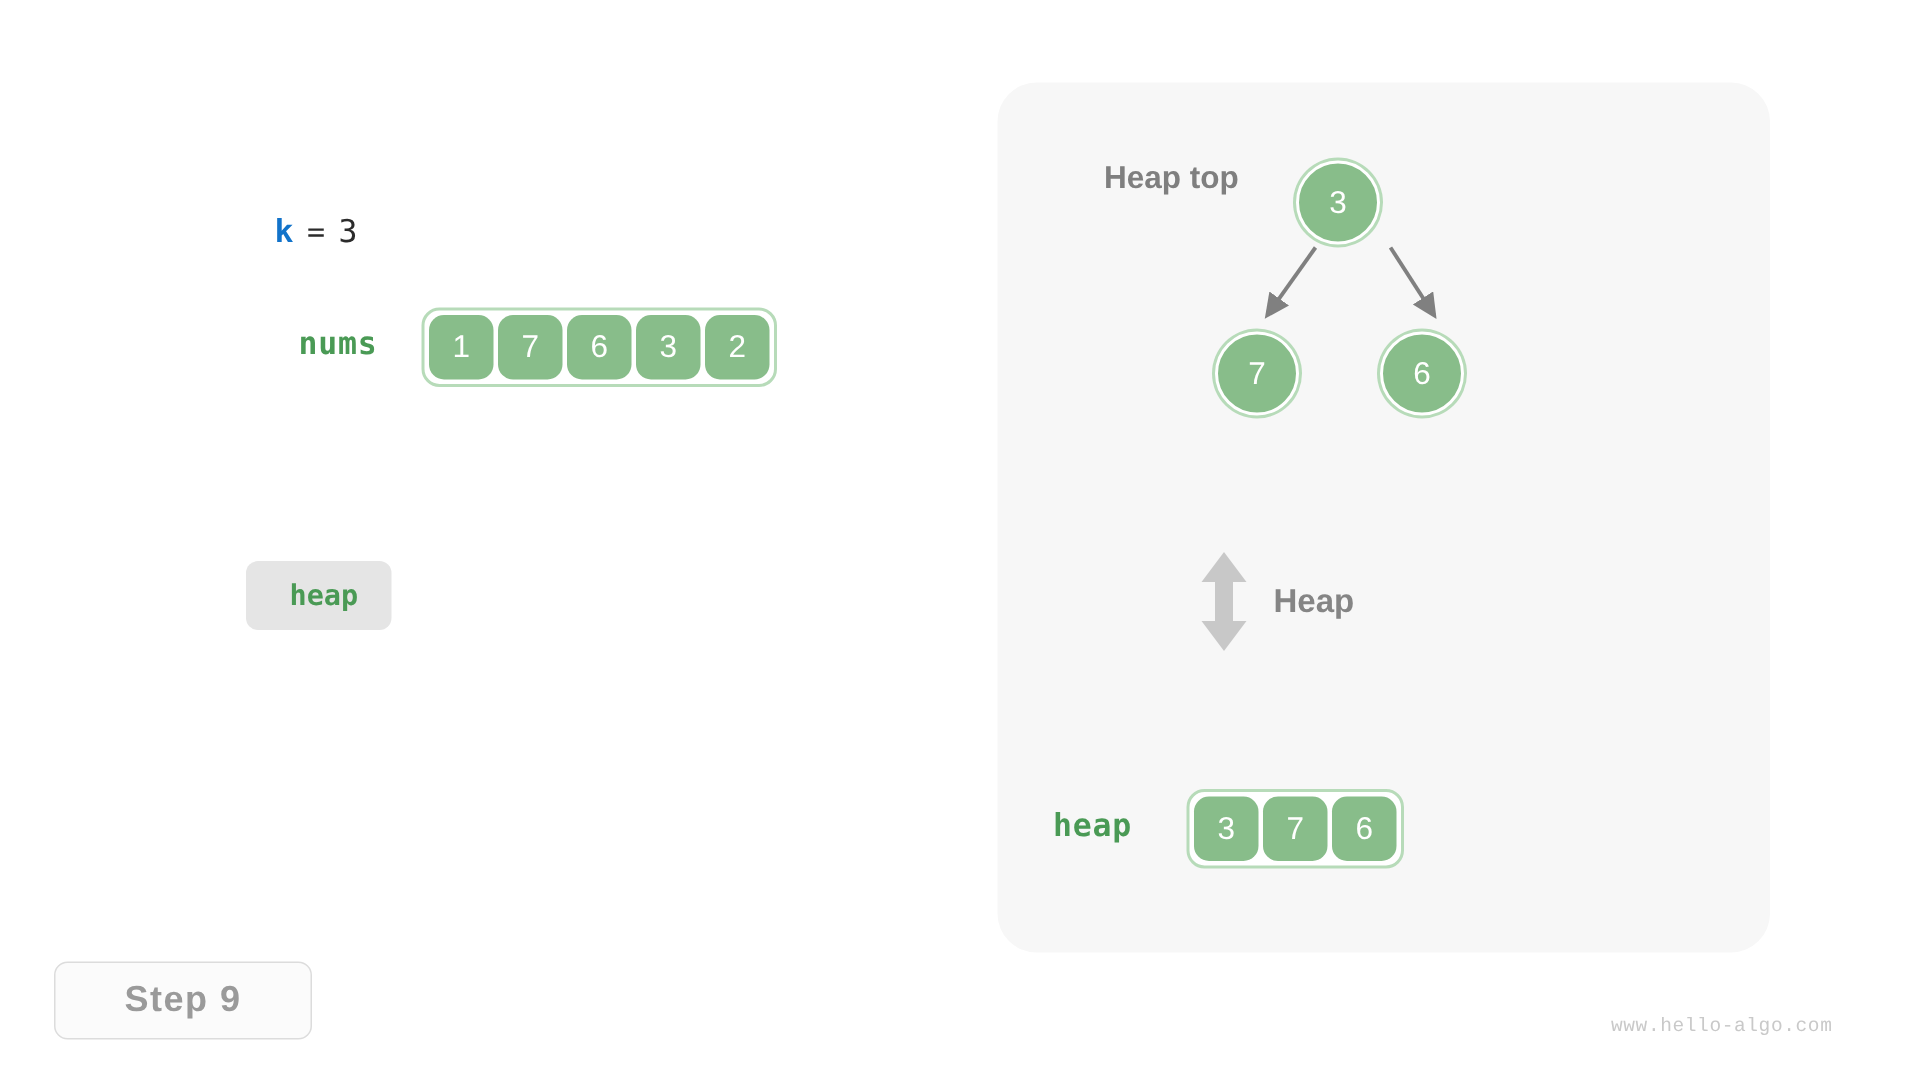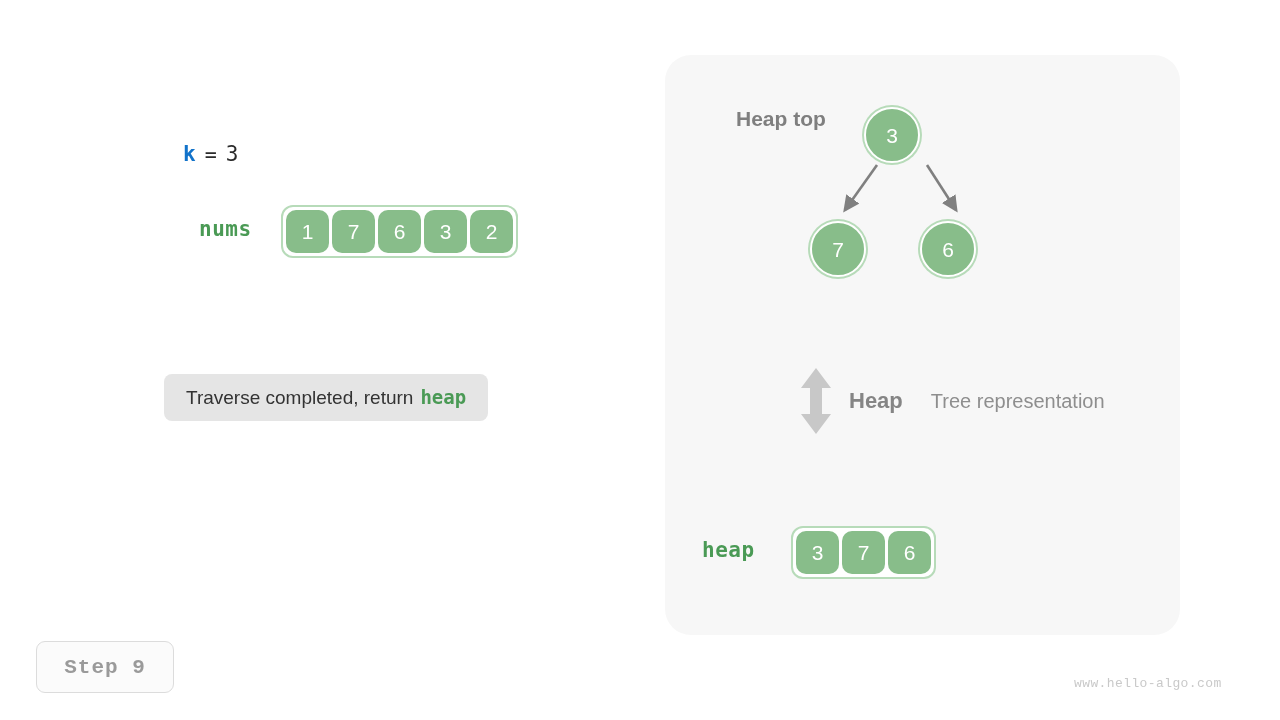--- a/index.html
+++ b/index.html
@@ -106,31 +106,31 @@
     font-weight: bold;
     color: #4a9a55;
     font-size: 19px;
     margin-left: 7px;
   }
 
   
   #step-badge {
     left: 36px;
     top: 641px;
-    width: 138px;
+    width: 172px;
     height: 52px;
     box-sizing: border-box;
     border: 1.5px solid #dcdcdc;
     border-radius: 9px;
     background: #fbfbfb;
     display: flex;
     align-items: center;
     justify-content: center;
-    font-family: Liberation Mono, monospace;
-    font-size: 21px;
+    font-family: Liberation Sans, sans-serif;
+    font-size: 24px;
     font-weight: bold;
     color: #9a9a9a;
     letter-spacing: 1px;
   }
 
   
   #watermark {
     left: 1074px;
     top: 676px;
     font-family: Liberation Mono, monospace;
@@ -221,21 +221,20 @@
 
 <div class="array-frame" id="nums-array">
   <div class="array-cell">1</div>
   <div class="array-cell">7</div>
   <div class="array-cell">6</div>
   <div class="array-cell">3</div>
   <div class="array-cell">2</div>
 </div>
 
 <div class="abs" id="message-box">
-  <span class="msg-text">Traverse completed, return</span>
   <span class="msg-code">heap</span>
 </div>
 
 <div class="abs" id="step-badge">Step 9</div>
 
 <div class="abs" id="watermark">www.hello-algo.com</div>
 
 <div class="abs" id="heap-panel"></div>
 
 <div class="abs" id="heap-top-label">Heap top</div>
@@ -253,21 +252,20 @@
 <div class="tree-node" id="node-root">3</div>
 <div class="tree-node" id="node-left">7</div>
 <div class="tree-node" id="node-right">6</div>
 
 <div class="abs" id="repr-group">
   <svg id="updown-icon" viewBox="0 0 38 70">
     <path d="M19 2 L34 22 L25 22 L25 48 L34 48 L19 68 L4 48 L13 48 L13 22 L4 22 Z" fill="#c8c8c8"></path>
   </svg>
   <span id="repr-heap-word">Heap</span>
   <div id="repr-texts">
-    <span class="repr-line">Tree representation</span>
   </div>
 </div>
 
 <div class="abs var-label" id="heap-label">heap</div>
 
 <div class="array-frame" id="heap-array">
   <div class="array-cell">3</div>
   <div class="array-cell">7</div>
   <div class="array-cell">6</div>
 </div>

